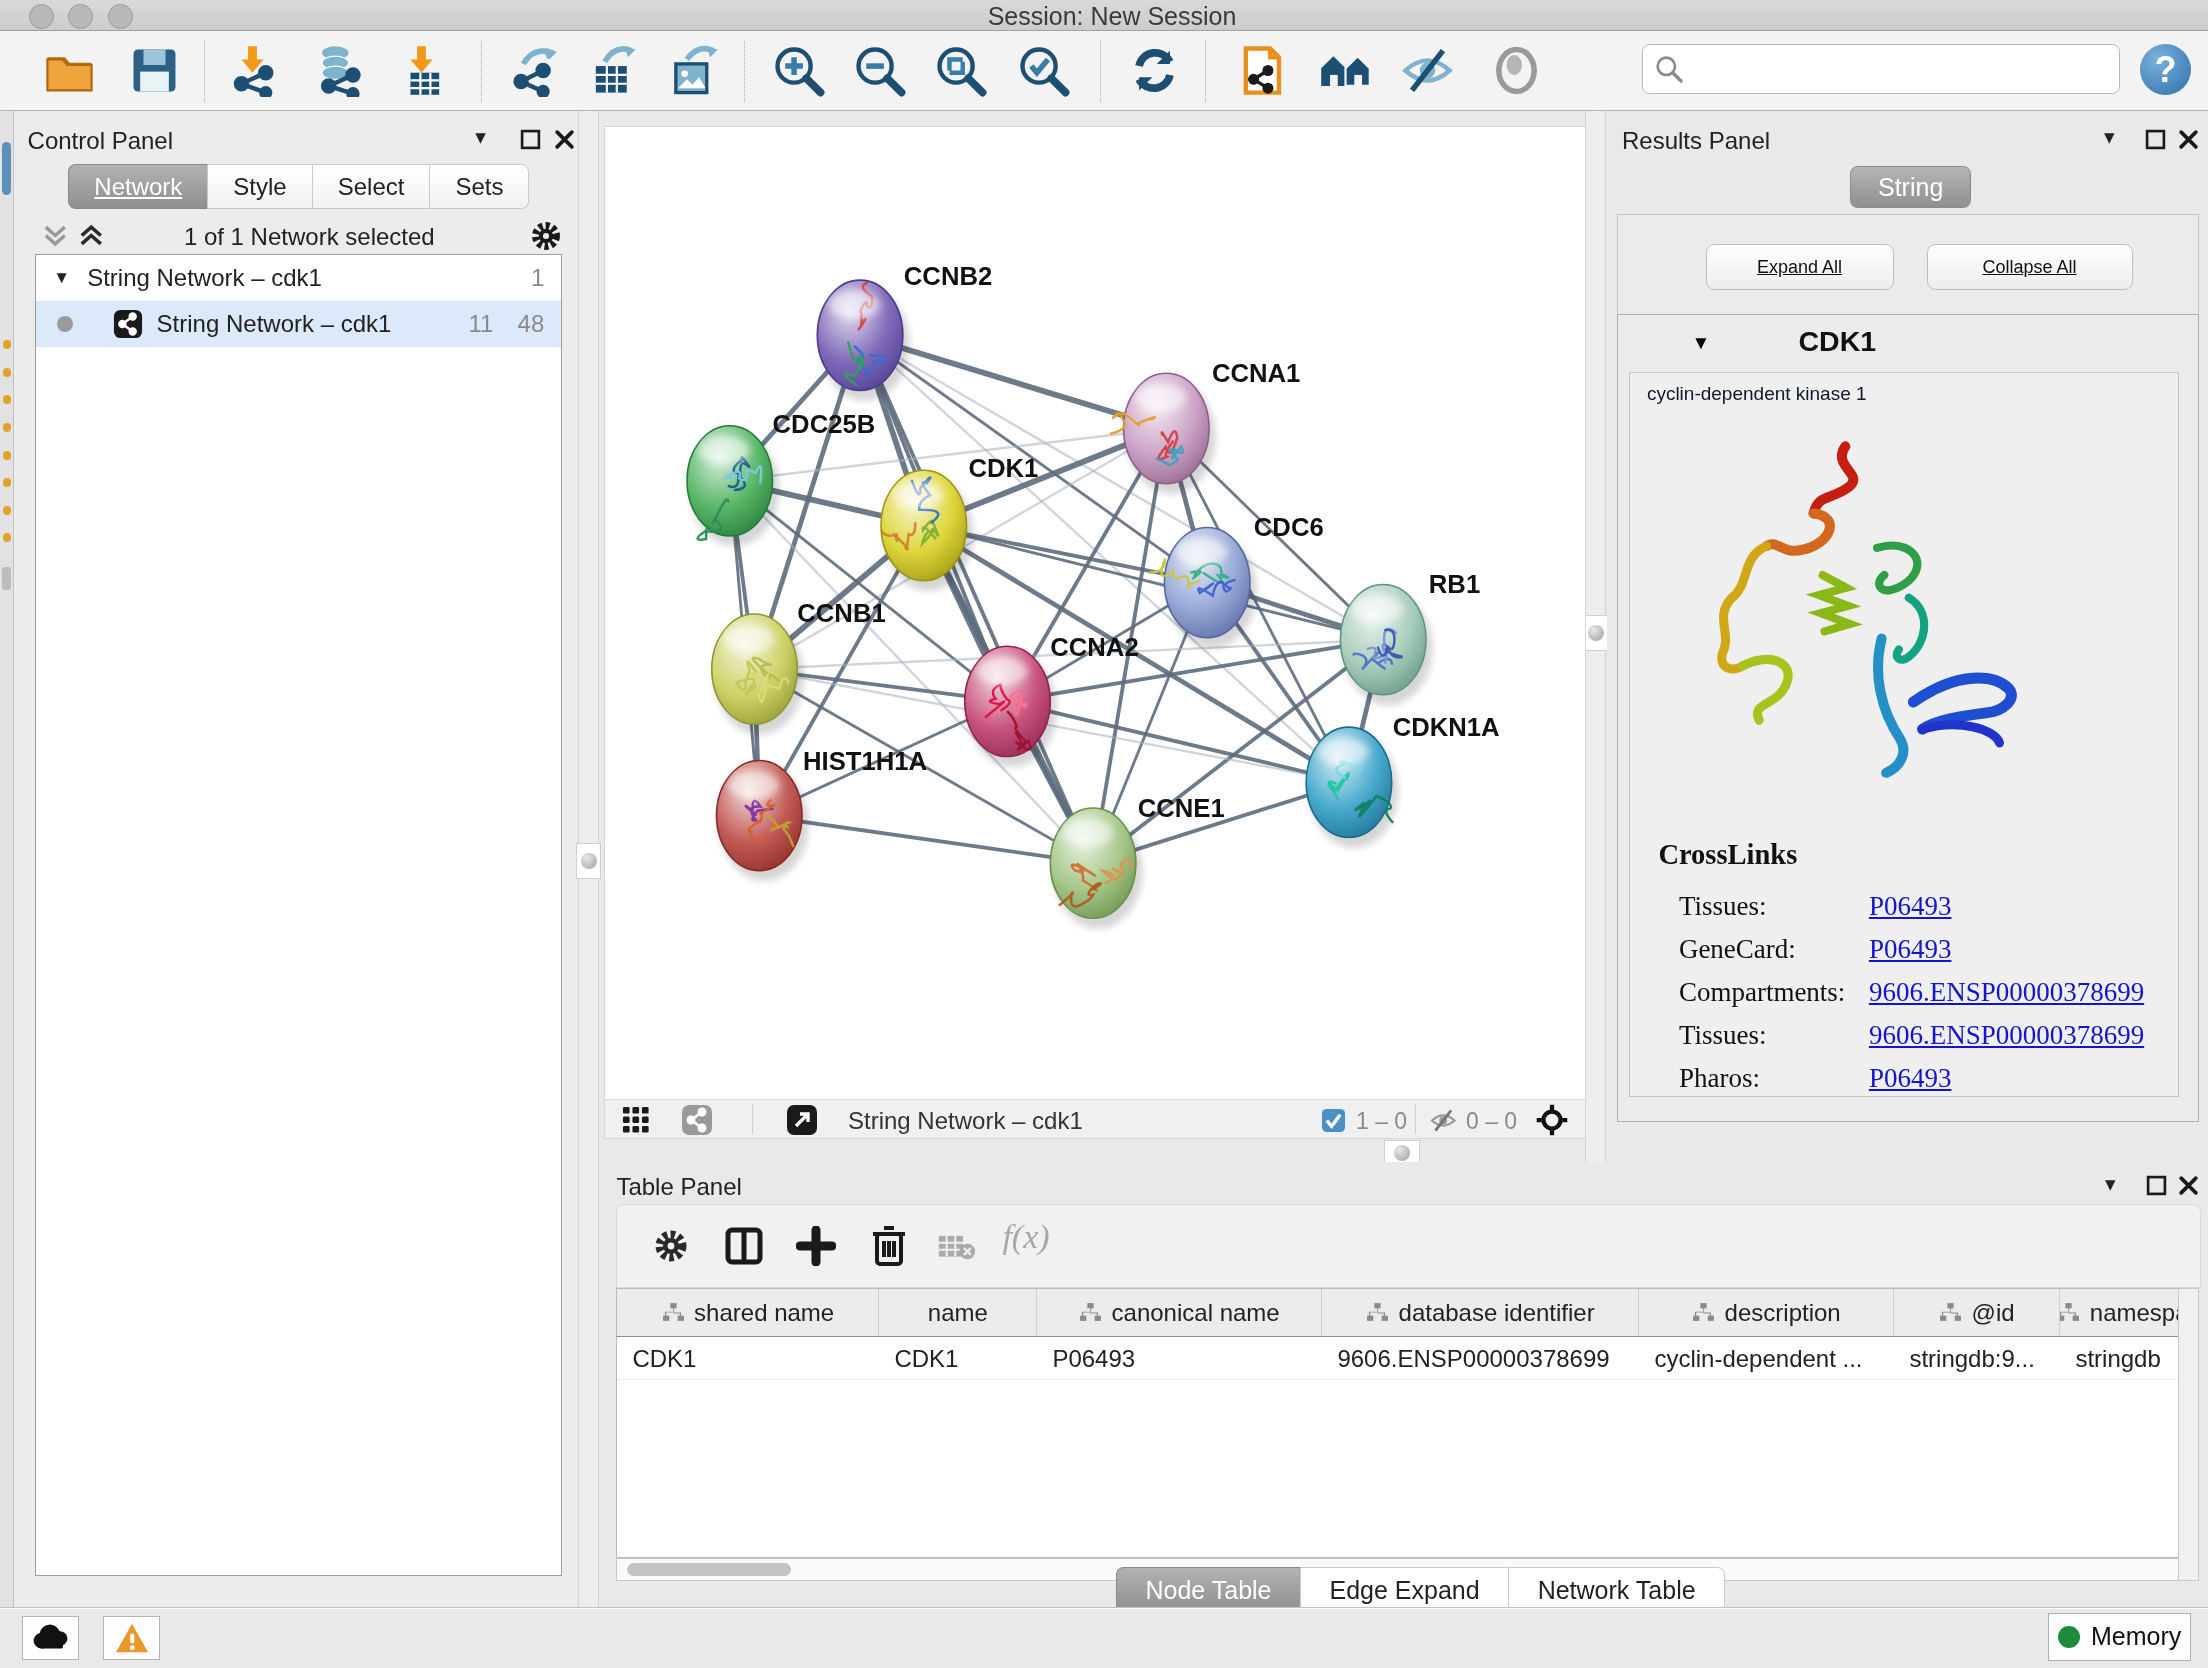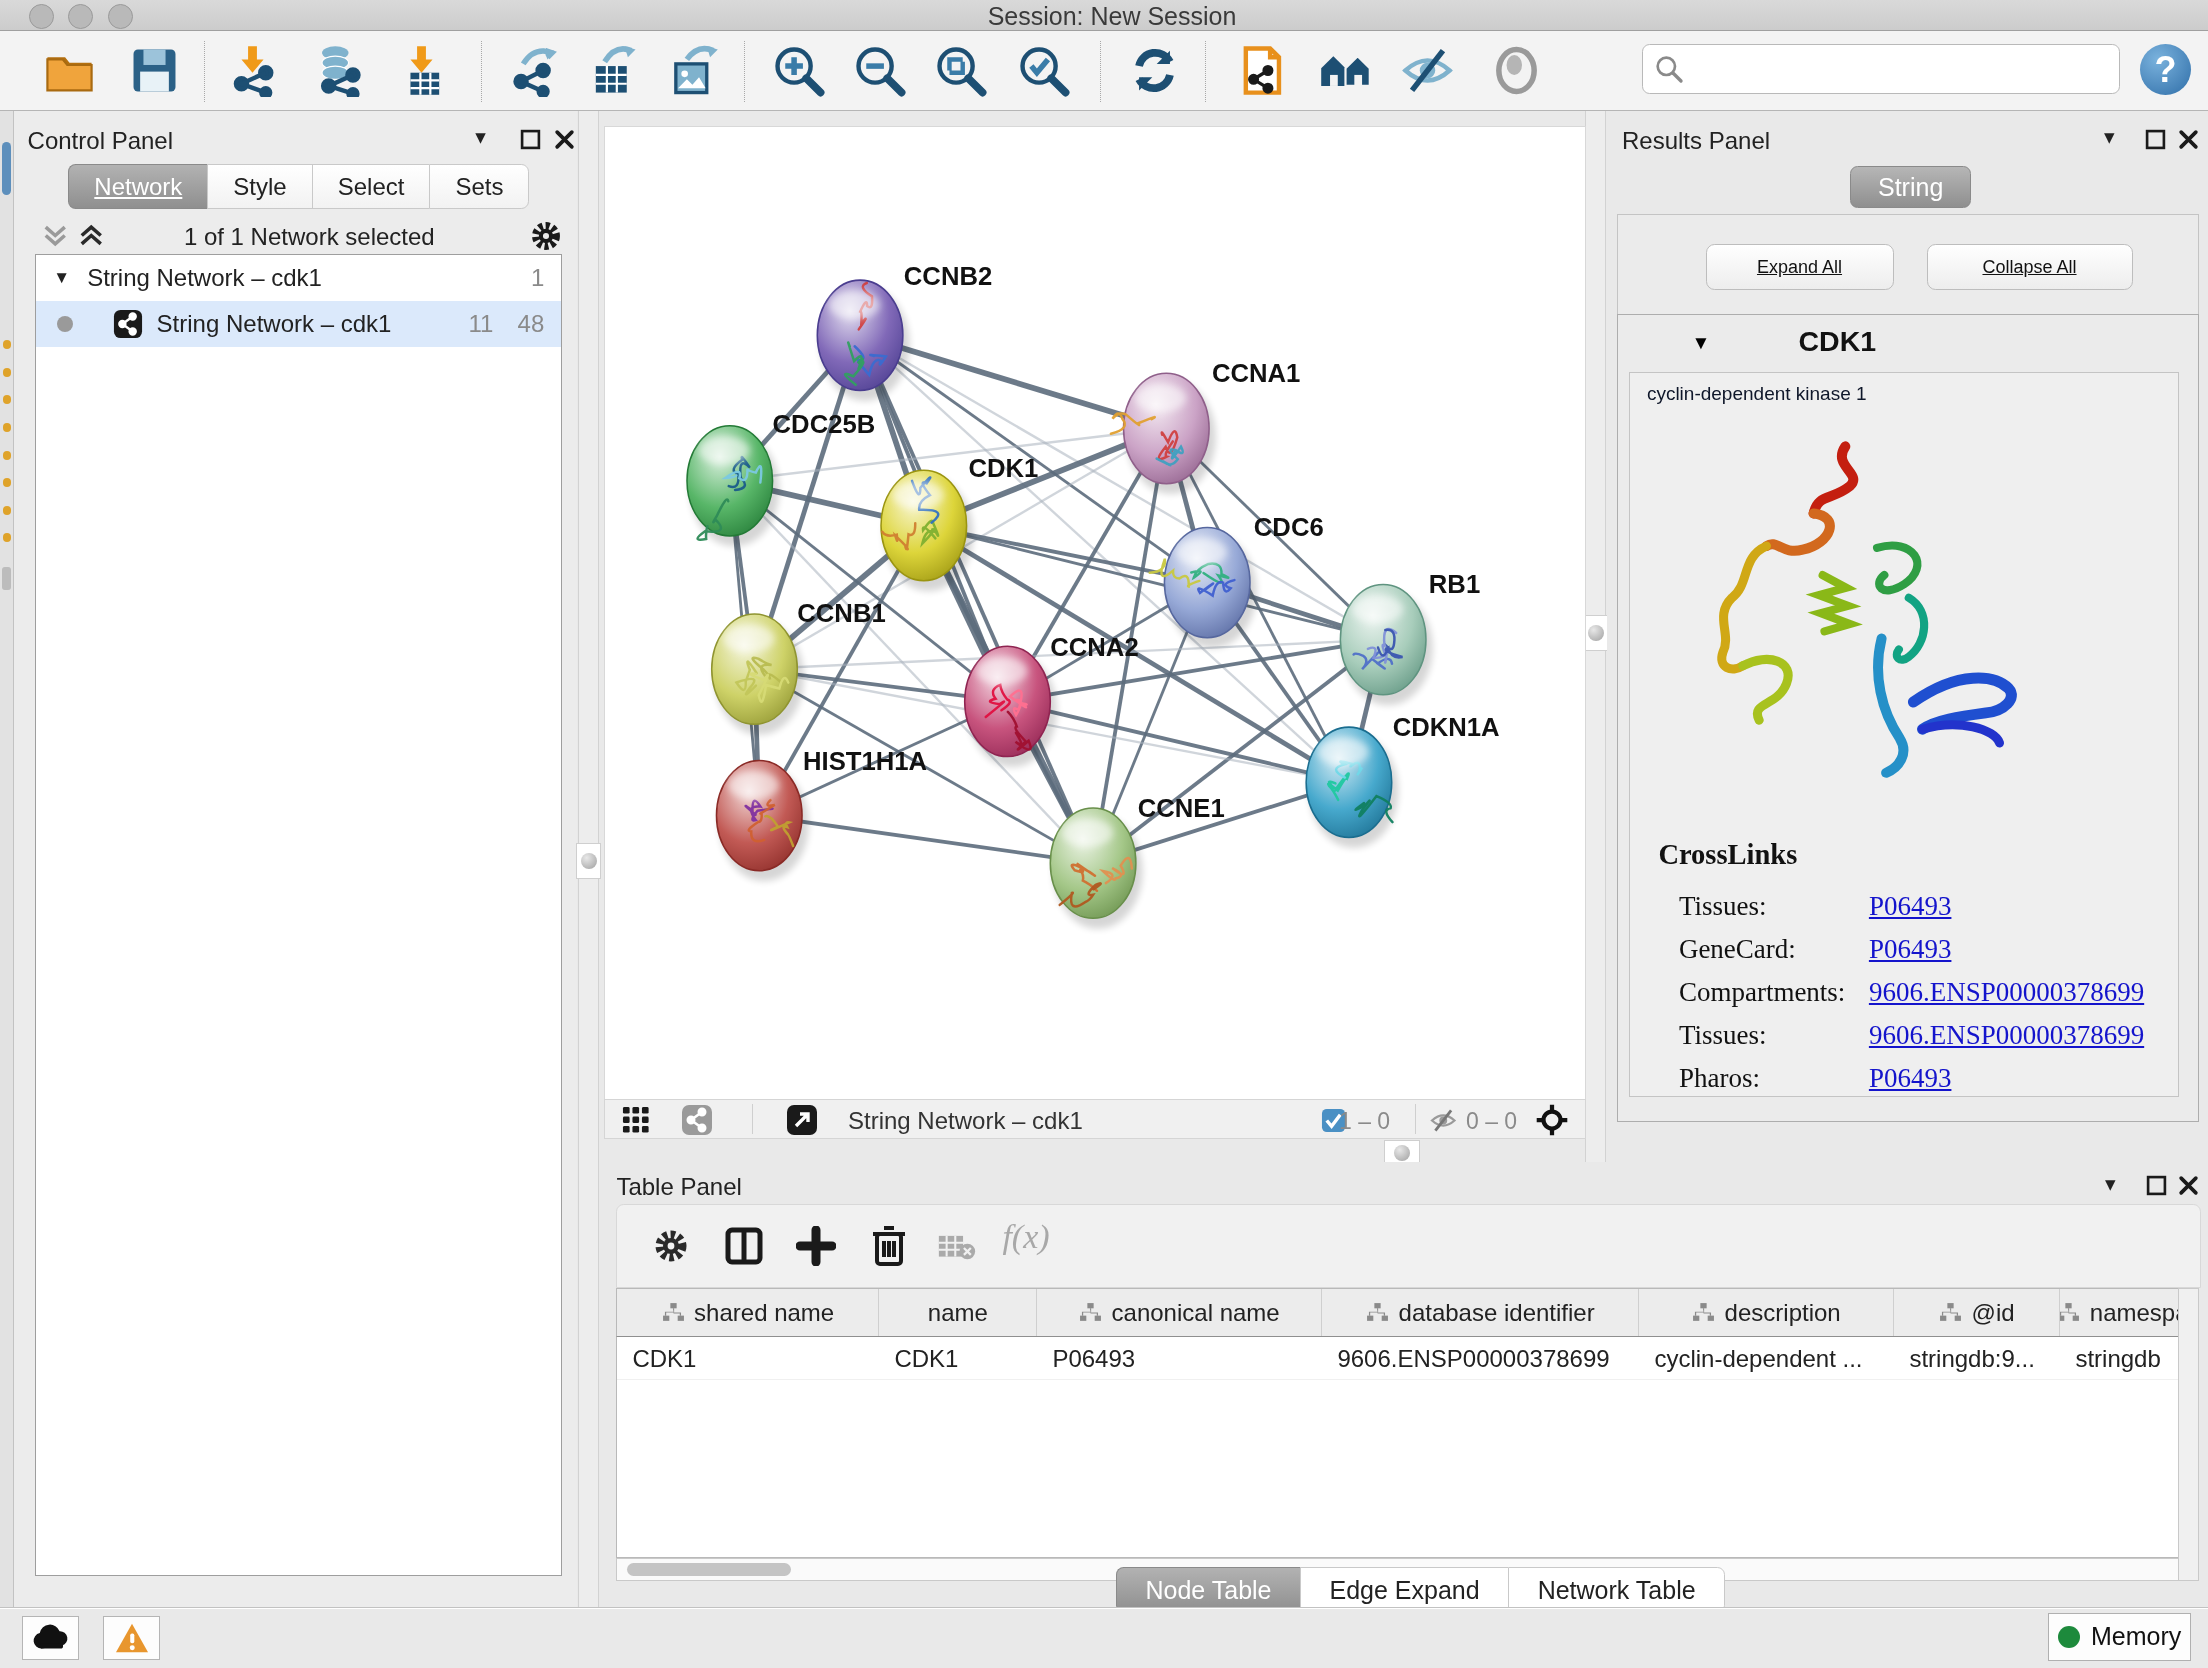--- a/index.html
+++ b/index.html
@@ -493,21 +493,21 @@
     <span class="abs" style="left:147px;top:3.8px;height:30px;border-left:1px solid #cfcfcf"></span>
     <svg class="abs" style="left:181px;top:3.8px;width:32px;height:32px" viewBox="0 0 32 32">
         <rect x="1" y="1" width="30" height="30" rx="7" fill="#1a1a1a"></rect>
         <path d="M10 22L22 10M14 10h8v8" stroke="#fff" stroke-width="3.4" fill="none"></path>
       </svg>
     <span class="abs" style="left:243px;top:6.7px;font-size:24px;color:#333">String Network – cdk1</span>
     <svg class="abs" style="left:716px;top:7.6px;width:25px;height:25px" viewBox="0 0 26 26">
         <rect x="1" y="1" width="24" height="24" rx="5" fill="#4a90c4"></rect>
         <path d="M6 13l5 6 9-12" stroke="#fff" stroke-width="3.6" fill="none"></path>
       </svg>
-    <span class="abs nbtxt" style="left:734px;top:7.6px">1 – 0</span>
+    <span class="abs nbtxt" style="left:751px;top:7.6px">1 – 0</span>
     <span class="abs" style="left:810px;top:3.8px;height:30px;border-left:1px solid #cfcfcf"></span>
     <svg class="abs" style="left:824px;top:6.7px;width:28.5px;height:27px" viewBox="0 0 48 48">
         <path d="M4 24Q24 6 44 24Q24 42 4 24z" stroke="#9a9a9a" stroke-width="4" fill="none"></path>
         <circle cx="24" cy="24" r="7" fill="#9a9a9a"></circle>
         <path d="M38 6L10 42" stroke="#777" stroke-width="5"></path>
       </svg>
     <span class="abs nbtxt" style="left:861px;top:7.6px">0 – 0</span>
     <svg class="abs" style="left:930px;top:2.9px;width:34px;height:34px" viewBox="0 0 40 40">
         <circle cx="20" cy="20" r="10" stroke="#111" stroke-width="5" fill="none"></circle>
         <path d="M20 2v9M20 29v9M2 20h9M29 20h9" stroke="#111" stroke-width="5"></path>

